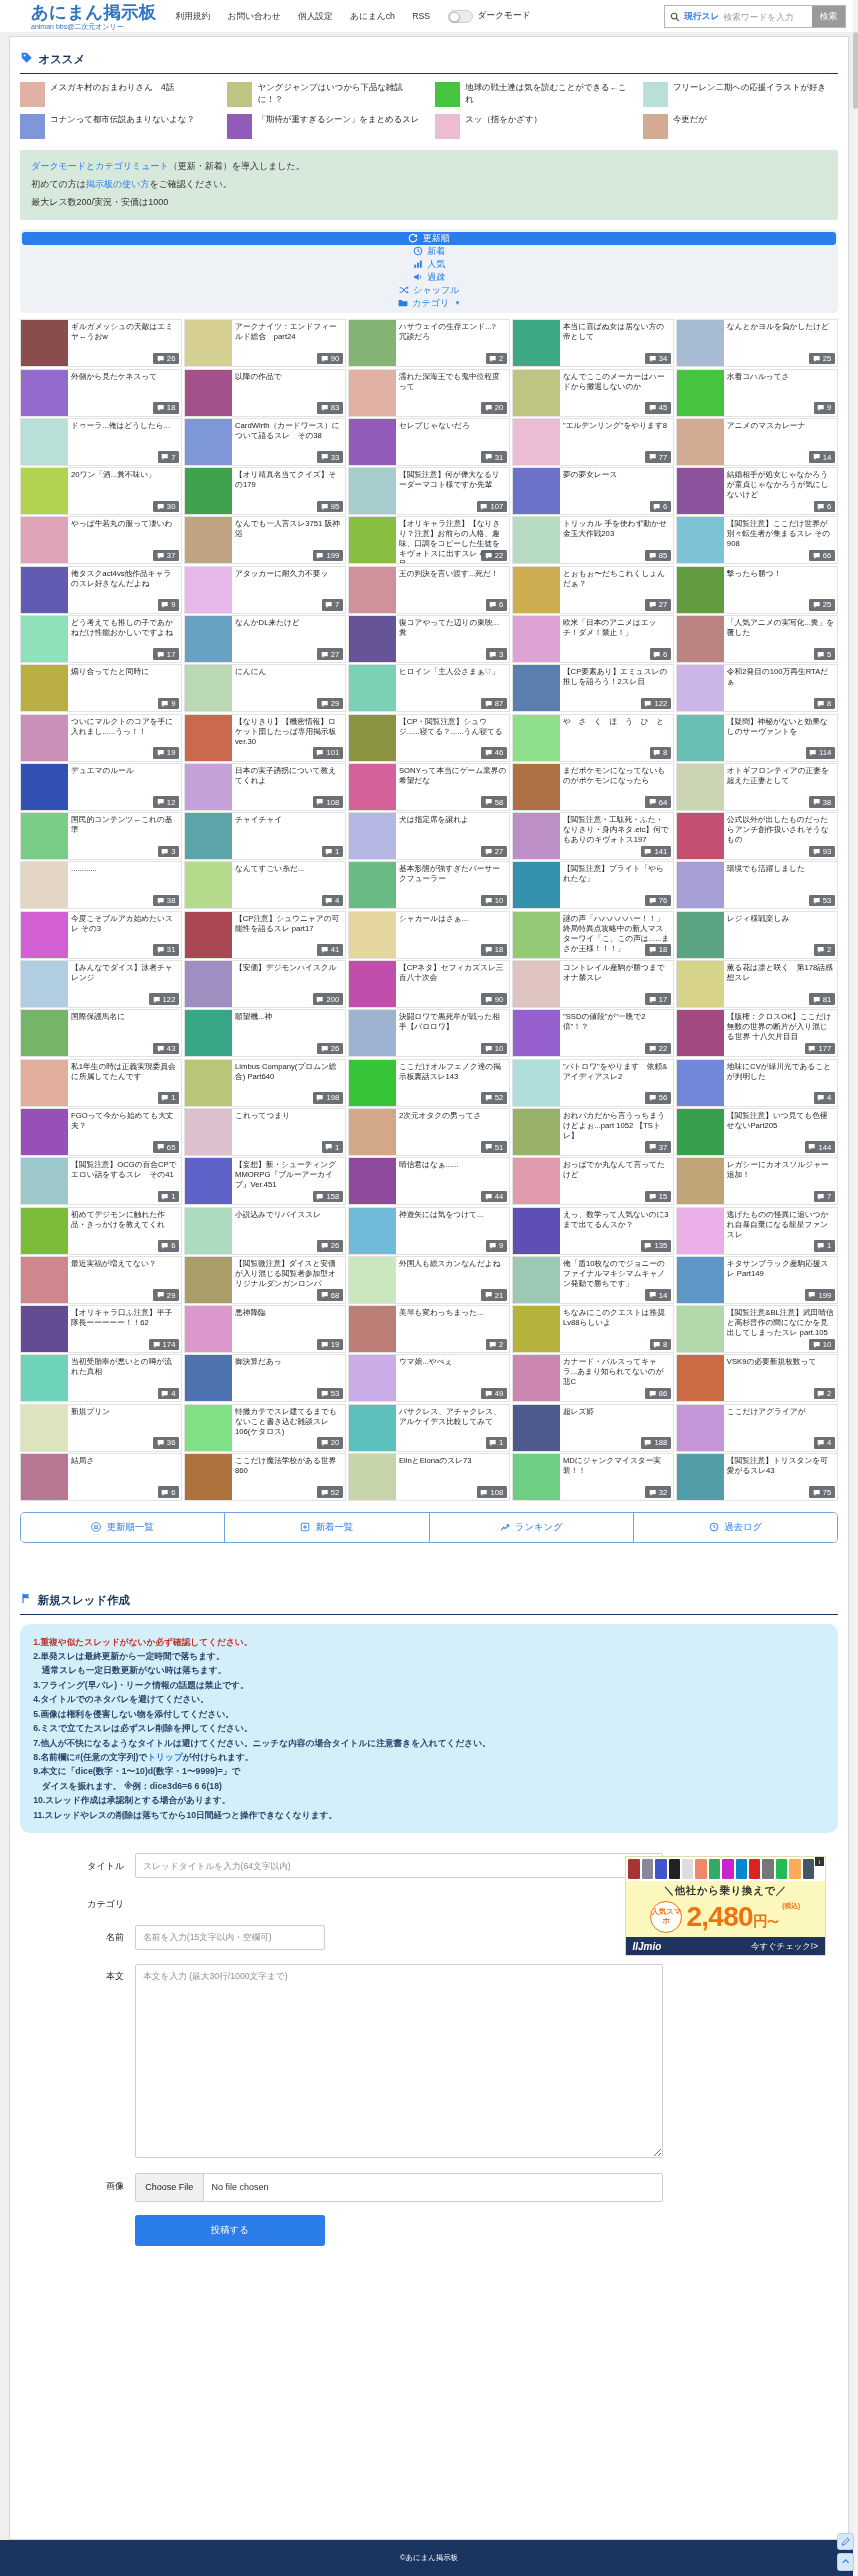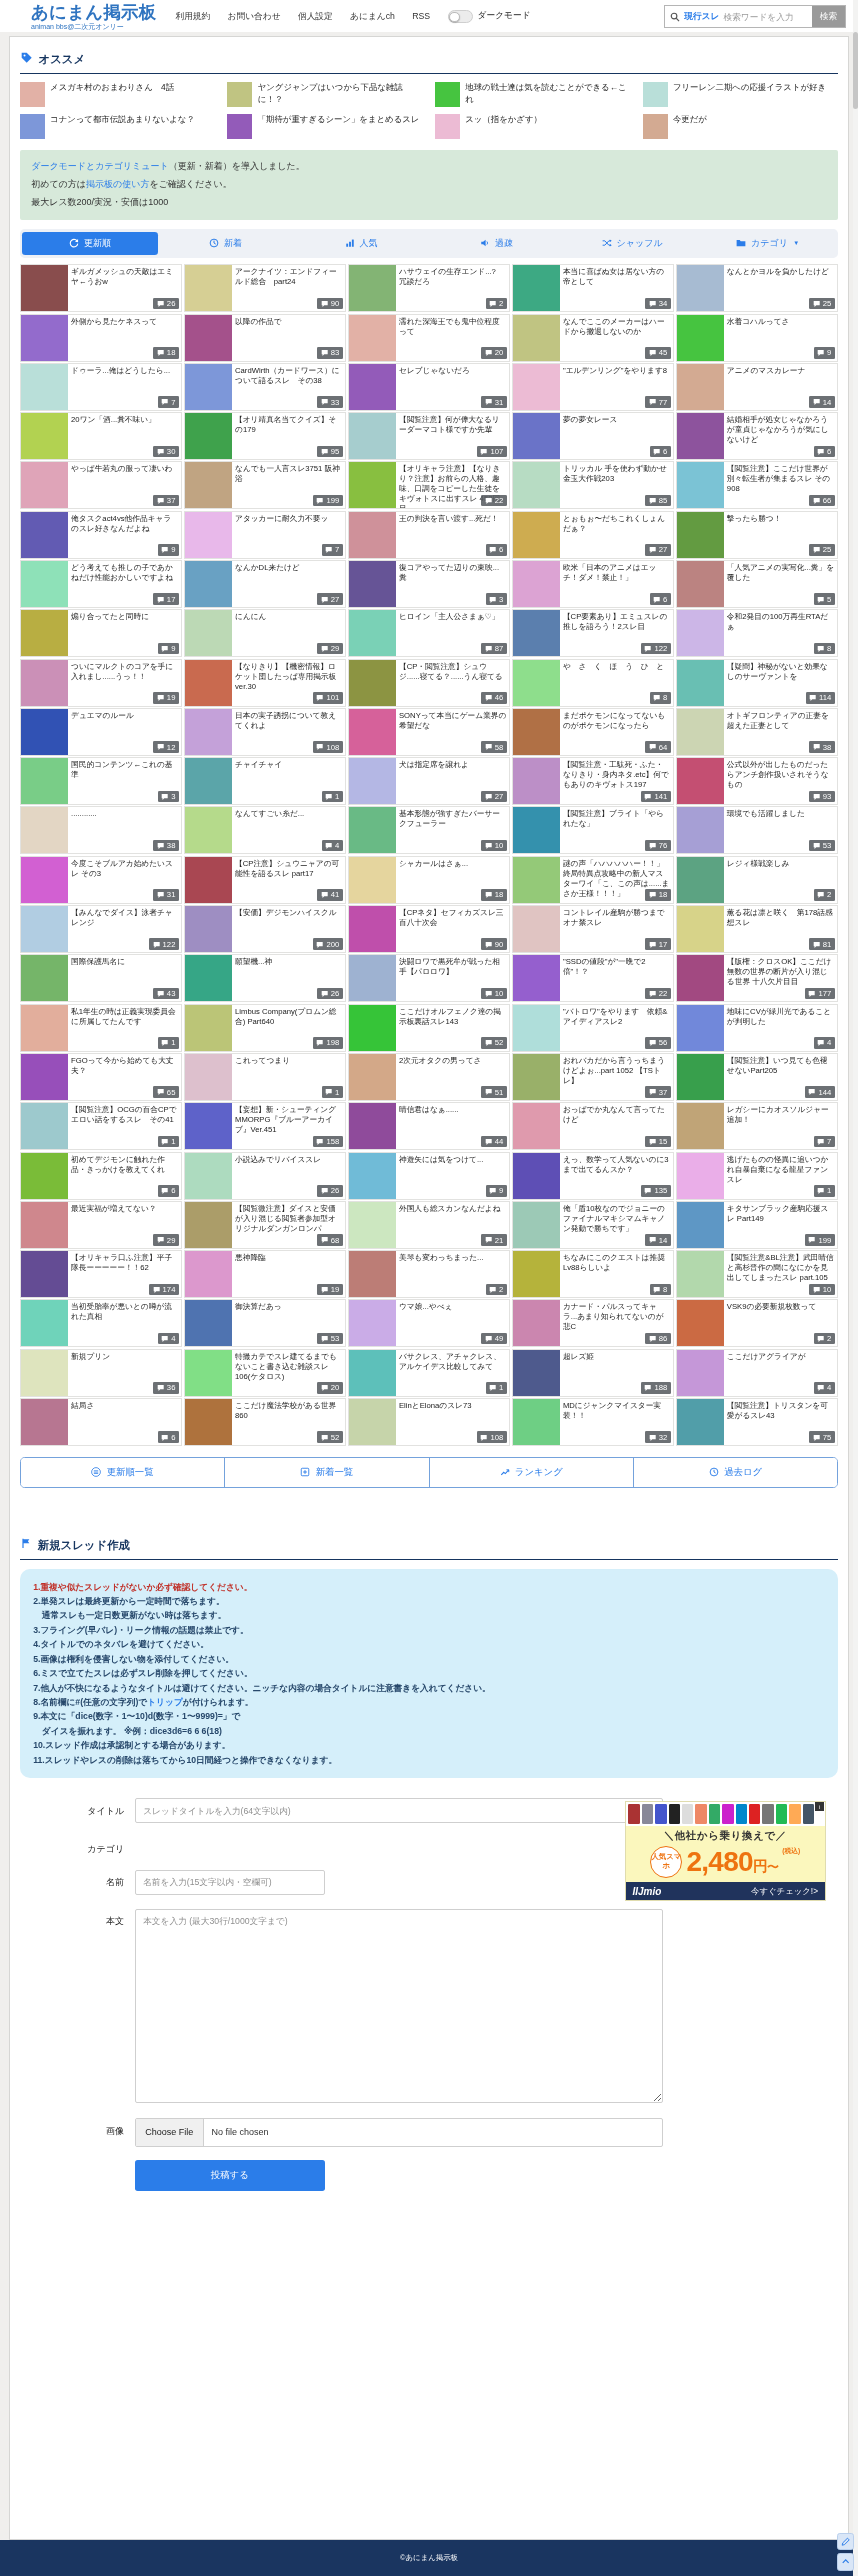--- a/index.html
+++ b/index.html
@@ -44,21 +44,21 @@
   .section-head .ic { color: #2b7de9; display: flex; }
   
   .rec-grid { display: grid; grid-template-columns: repeat(4, 1fr); gap: 6.7px 12px; margin-bottom: 10.7px; }
   .rec-card { display: flex; gap: 5.3px; cursor: pointer; }
   .rec-thumb { width: 25px; height: 25px; flex: none; }
   .rec-title { font-size: 8.4px; line-height: 1.35; color: #222; }
   
   .notice { background: #d7e9da; border-radius: 2px; padding: 8.7px 11.4px; margin: 9.4px 0 0; font-size: 9px; line-height: 1.95; color: #333; }
   .notice a, .lnk { color: #2b7de9; text-decoration: none; cursor: pointer; }
   
-  .tab-bar { display: flex; background: #eef1f6; border-radius: 4.7px; padding: 2.7px; margin: 9.4px 0 6.7px; }
+  .tab-bar { display: flex; background: #eef1f6; border-radius: 4.7px; padding: 2.7px; margin: 9.4px 0 6.7px; flex-direction: column; }
   .tab { flex: 1; display: flex; align-items: center; justify-content: center; gap: 4.7px; height: 23px; color: #2b7de9; font-size: 9px; border-radius: 3.3px; cursor: pointer; }
   .tab.active { background: #2b7de9; color: #fff; }
   .tab .cic { display: flex; }
   .tab .caret { font-size: 6px; margin-left: 0.7px; }
   
   .thread-grid { display: grid; grid-template-columns: repeat(5, 1fr); gap: 1.3px; }
   .thread { position: relative; display: flex; background: #fff; border: 0.7px solid #e2e2e0; height: 48px; overflow: hidden; cursor: pointer; }
   .t-thumb { width: 47px; height: 47px; flex: none; }
   .t-title { font-size: 7.7px; line-height: 1.3; padding: 2px 2.7px 1.3px 3.3px; color: #222; overflow: hidden; }
   .t-cnt { position: absolute; right: 2px; bottom: 2px; background: rgba(88,92,97,.88); color: #fff; font-size: 7.7px; padding: 1.3px 4px 1.3px 3.3px; display: flex; align-items: center; gap: 2.7px; border-radius: 1.3px; }

